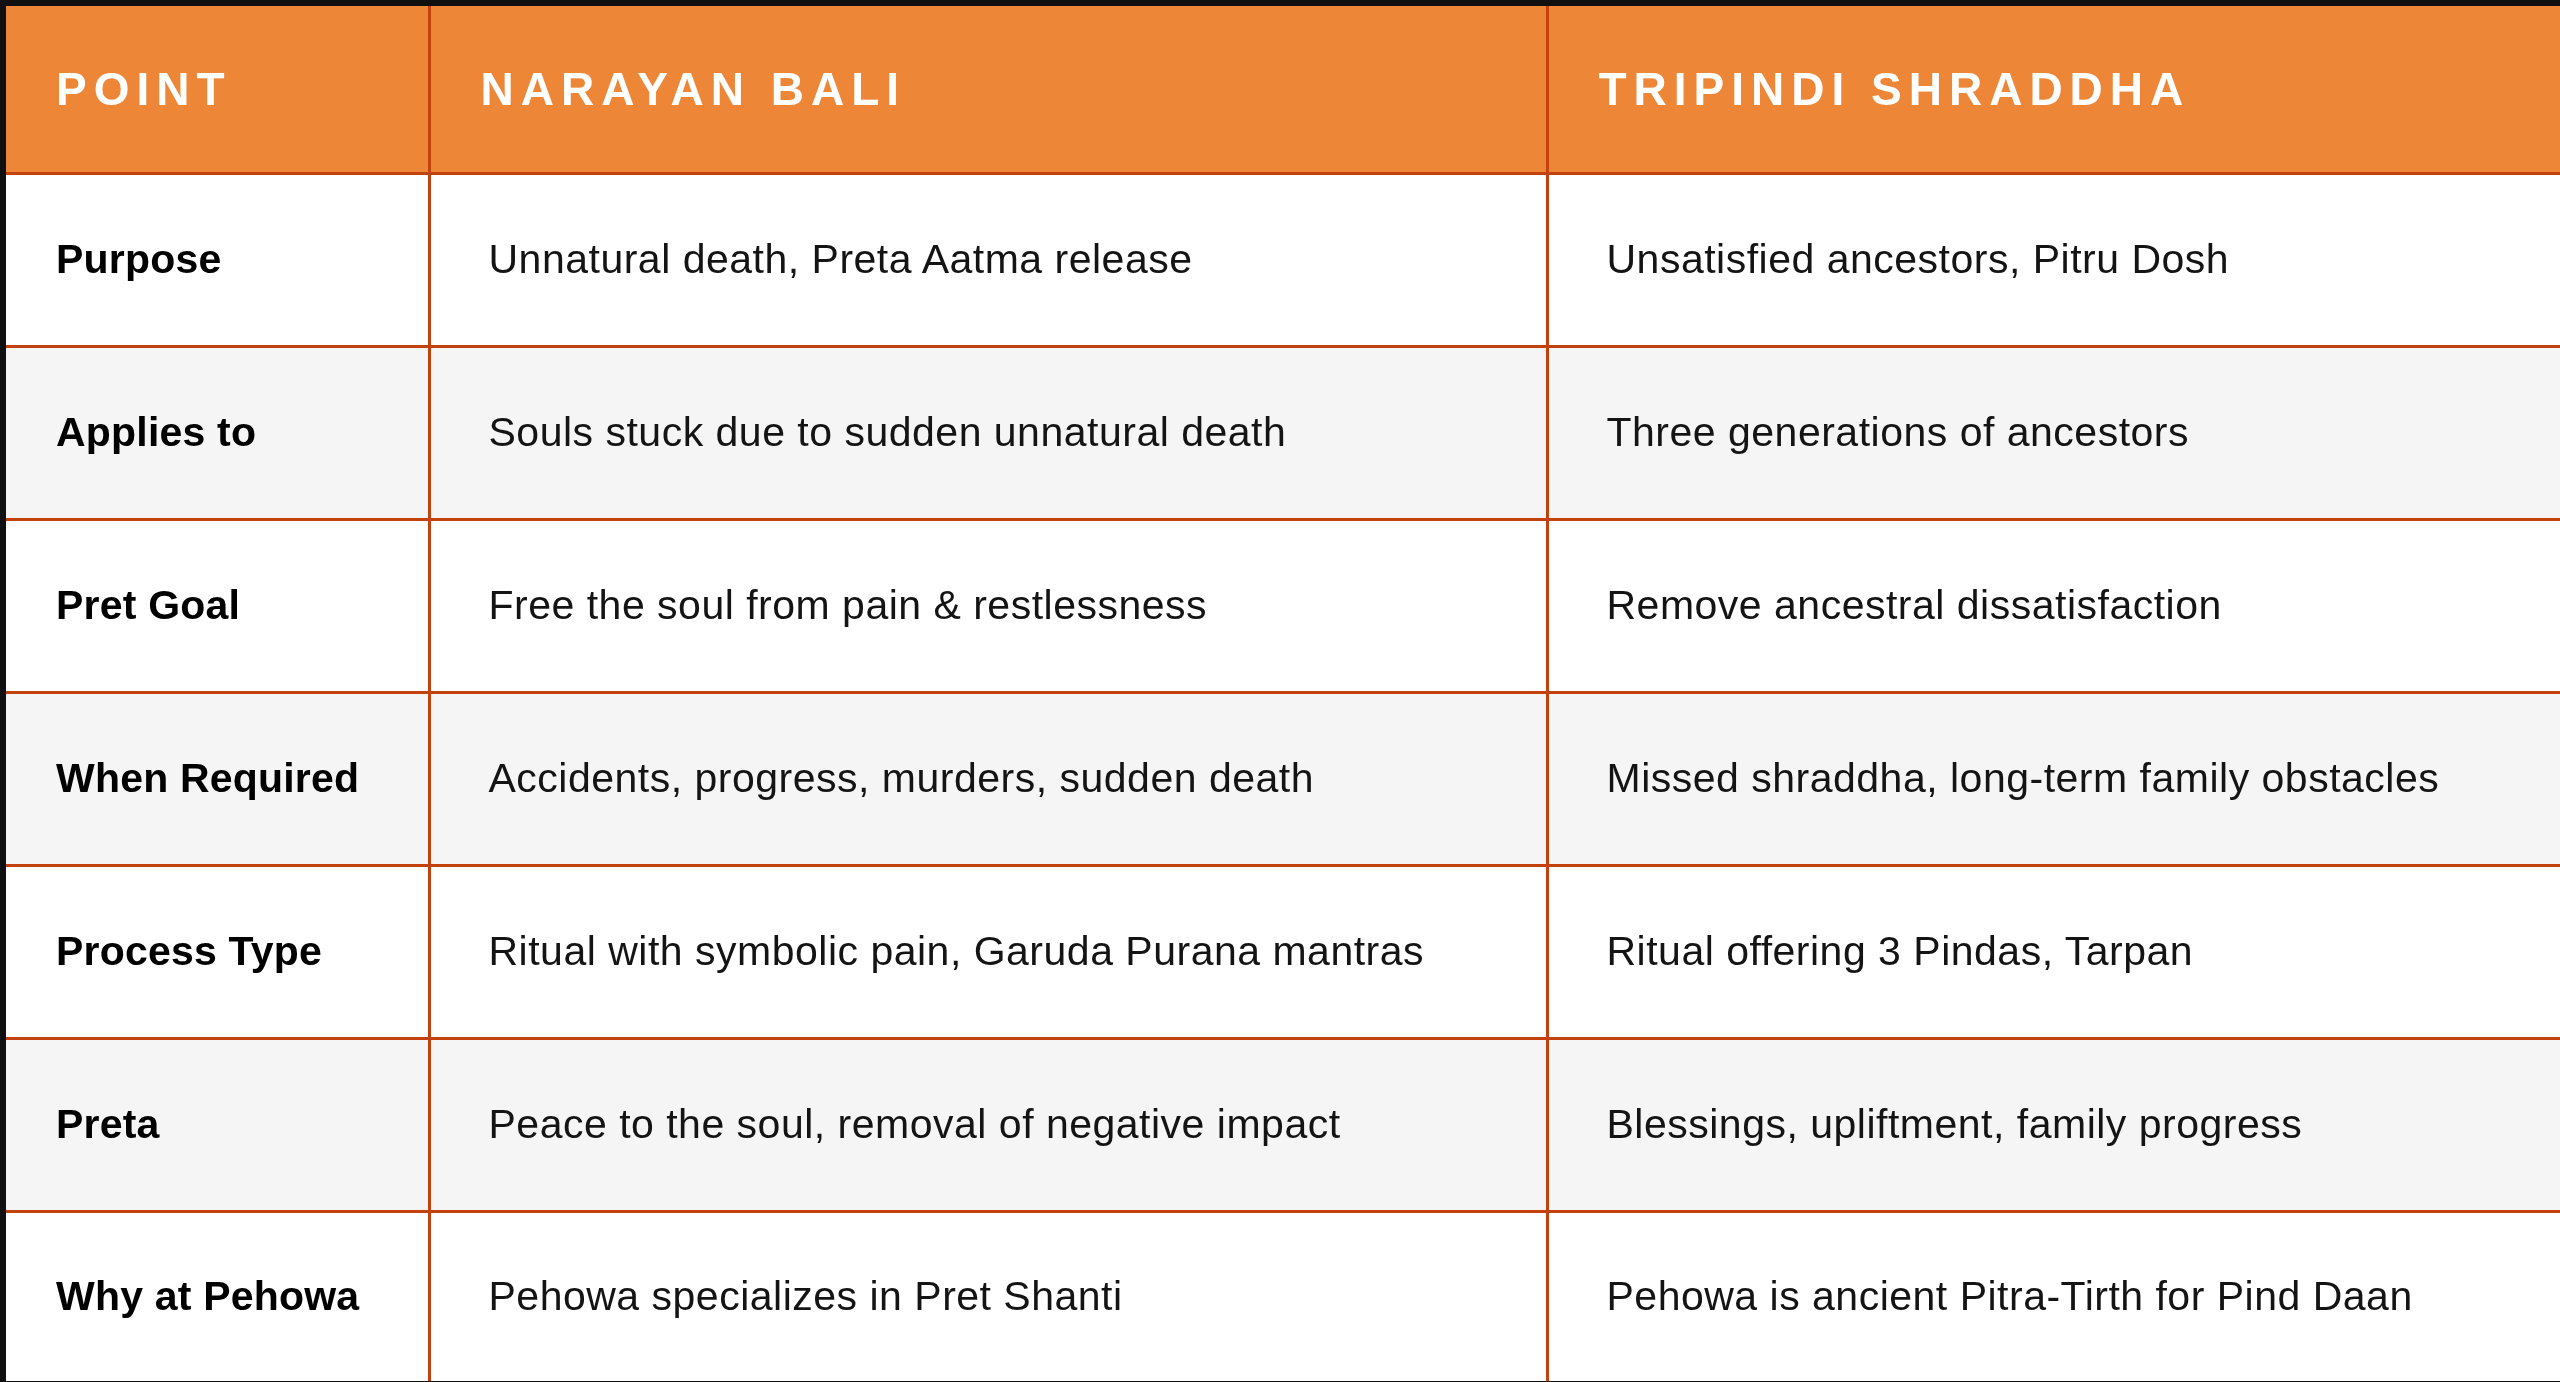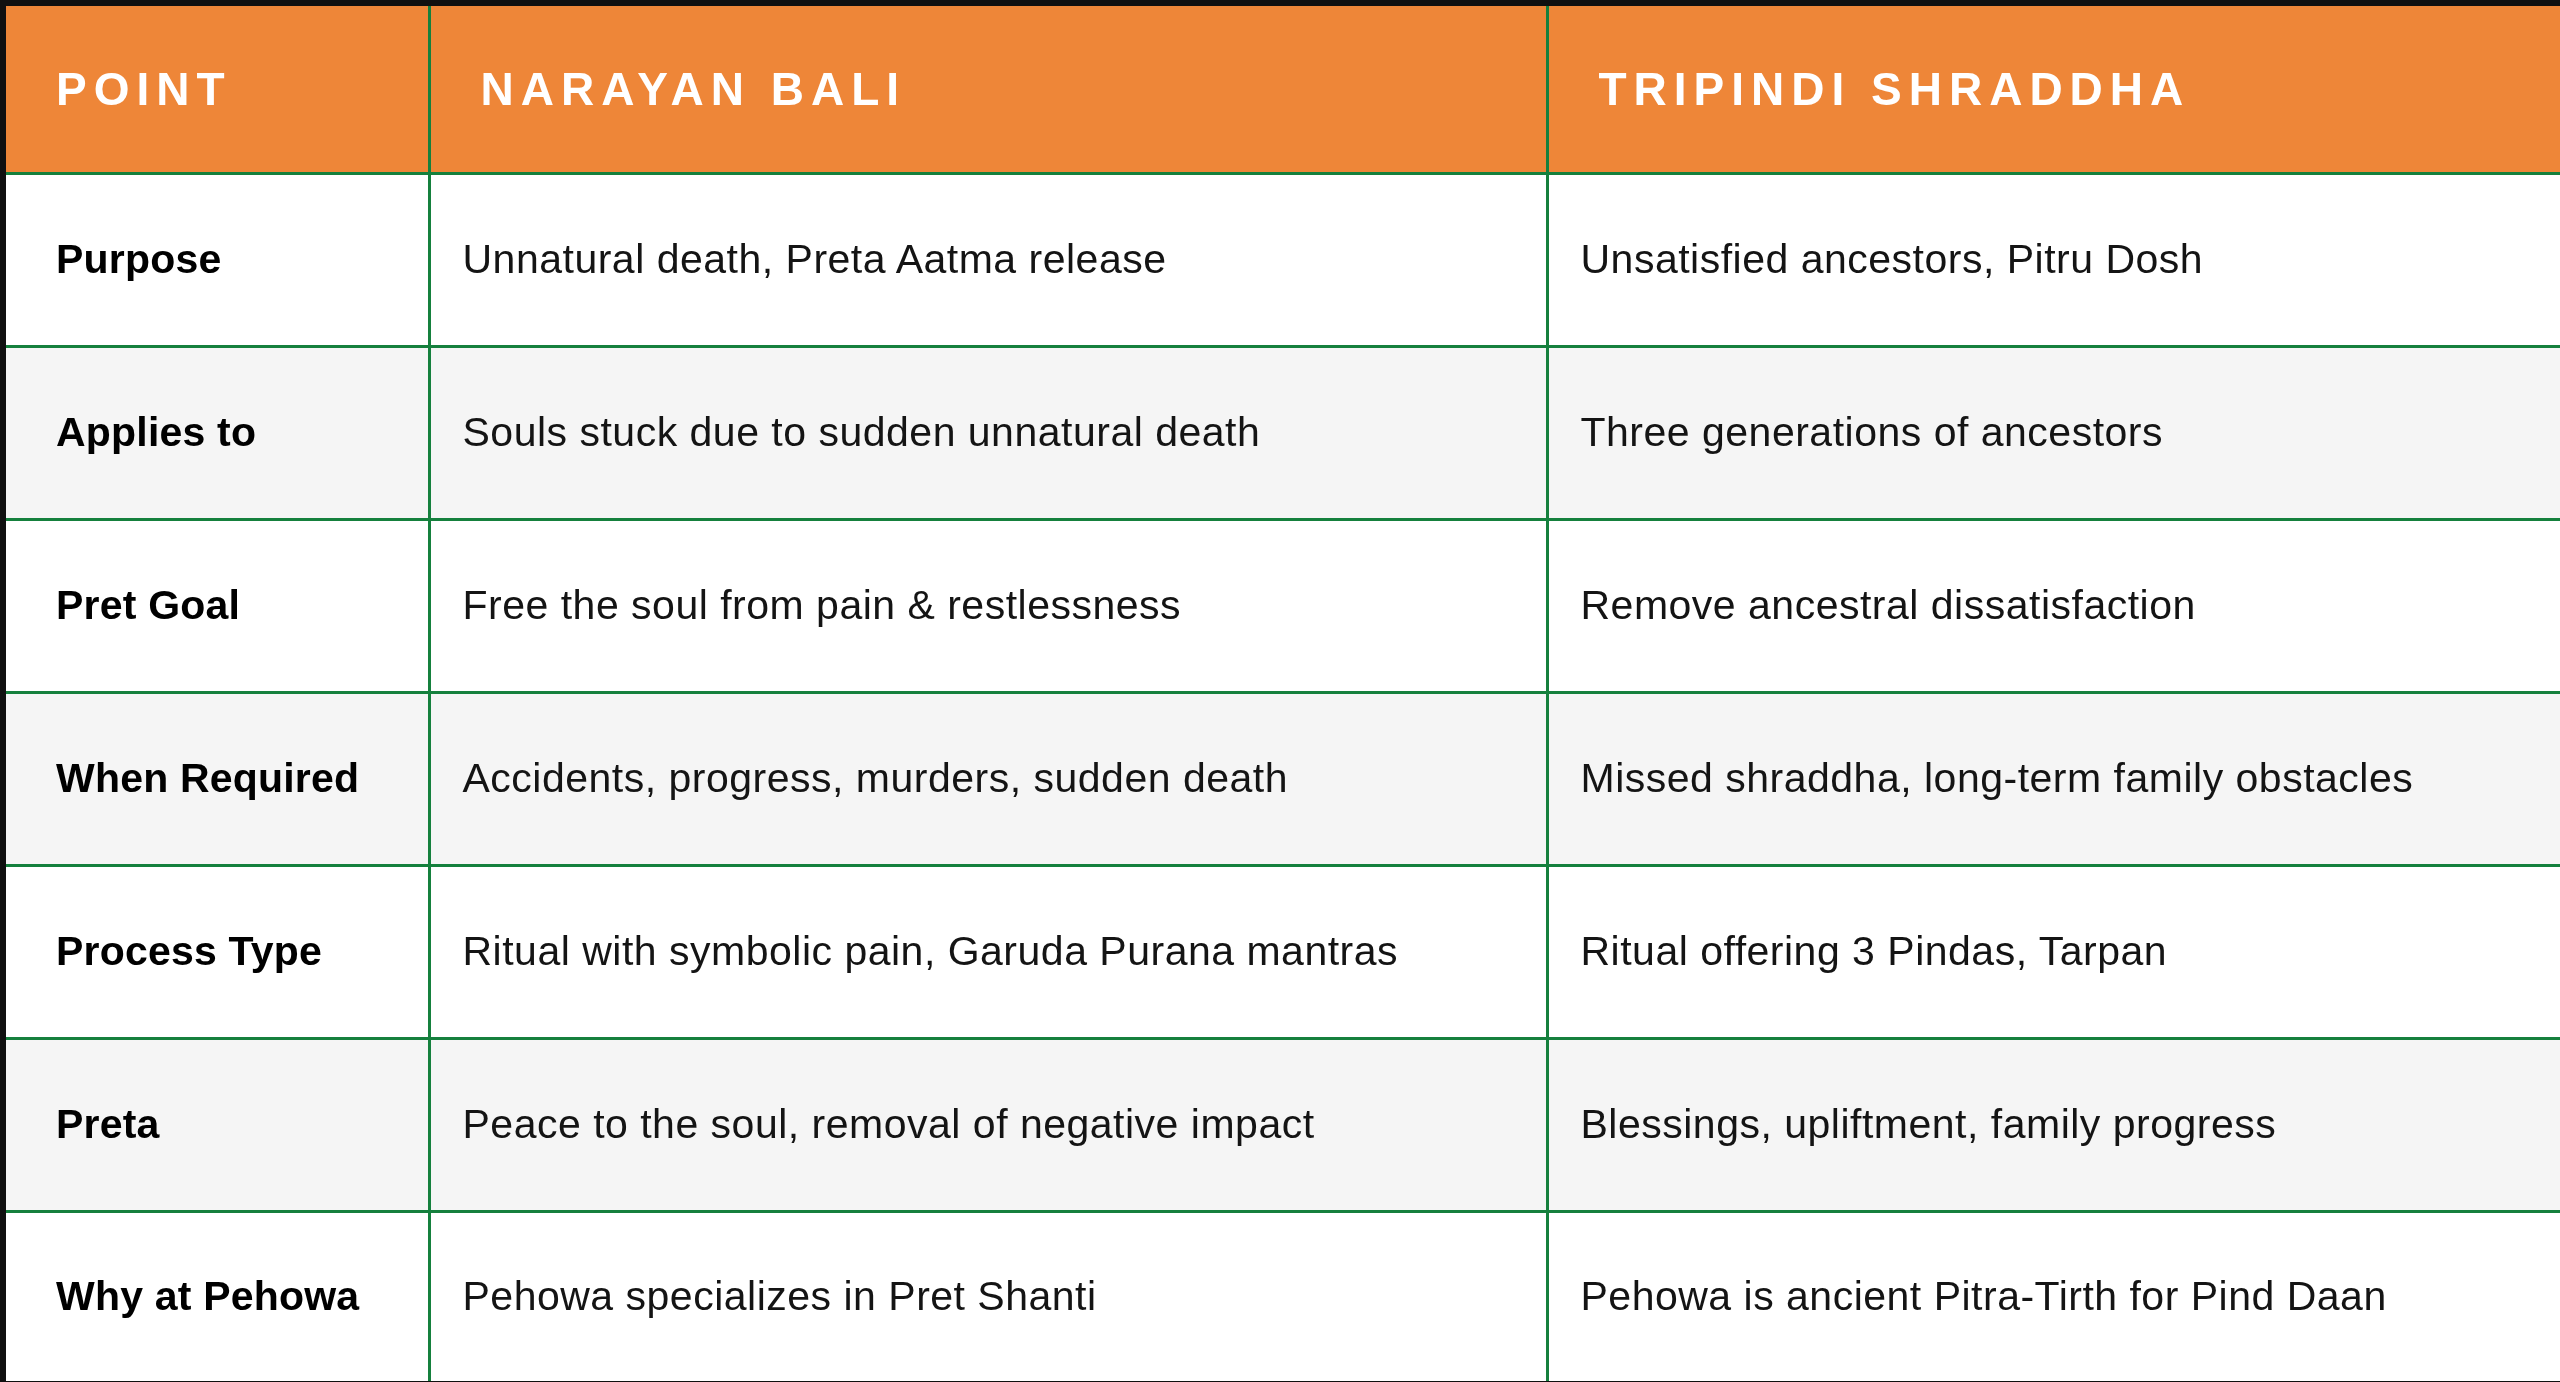--- a/index.html
+++ b/index.html
@@ -10,41 +10,41 @@
   }
   .comparison-table {
     width: 2560px;
     height: 1382px;
     border-collapse: collapse;
     table-layout: fixed;
     border: 6px solid #101010;
   }
   .comparison-table th,
   .comparison-table td {
-    border: 3px solid #15803d;
+    border: 3px solid #c2410c;
     vertical-align: middle;
     text-align: left;
     box-sizing: border-box;
     white-space: nowrap;
     overflow: hidden;
   }
   thead tr { height: 170px; }
   tbody tr { height: 173px; }
   thead th {
     background: #EE8638;
     color: #ffffff;
     font-weight: bold;
     font-size: 46px;
     letter-spacing: 7px;
     padding-left: 50px;
   }
   tbody td {
     font-size: 41px;
     color: #141414;
-    padding-left: 32px;
+    padding-left: 58px;
     letter-spacing: 0.5px;
   }
   tbody td.point-cell {
     font-weight: bold;
     color: #000000;
     padding-left: 50px;
     font-size: 41px;
     letter-spacing: 0.2px;
   }
   tbody tr:nth-child(even) { background: #F5F5F5; }

